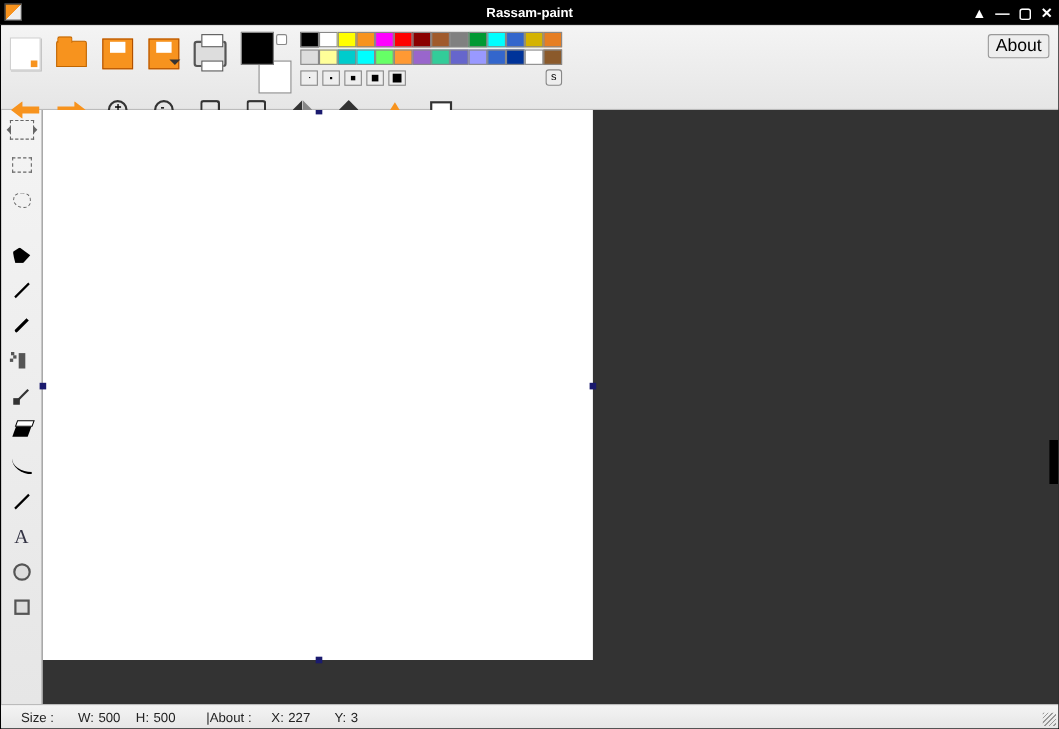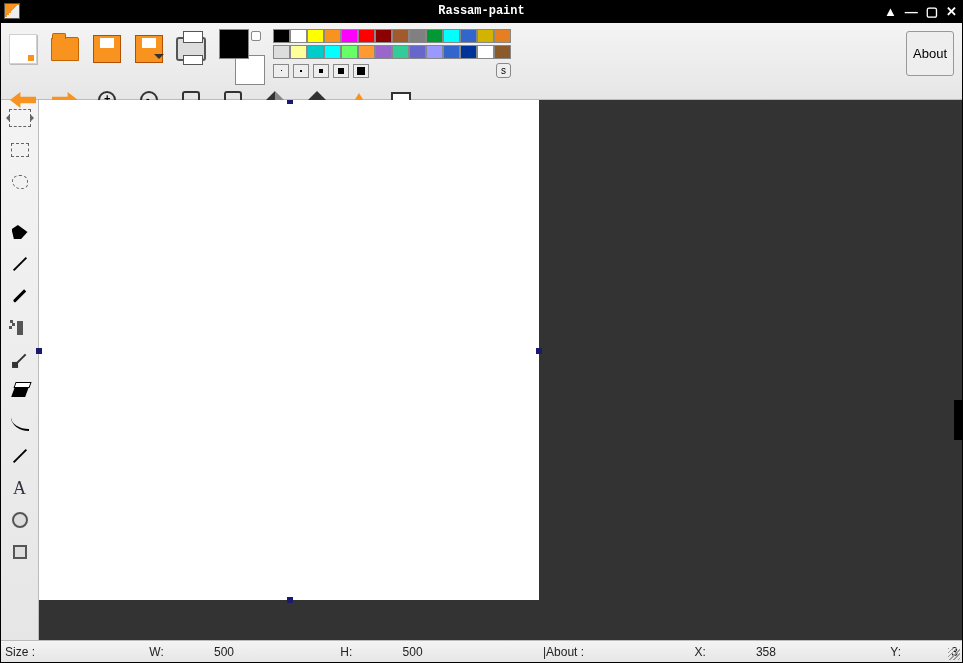--- a/index.html
+++ b/index.html
@@ -1,21 +1,21 @@
 <!DOCTYPE html>
 <html><head>
 <meta charset="utf-8">
 <style>
 * { box-sizing: border-box; margin: 0; padding: 0; font-family: sans-serif; }
 html, body { width: 963px; height: 663px; overflow: hidden; }
 body { display: flex; flex-direction: column; background: #000; }
 
 .titlebar { background: #000; color: #fff; height: 22px; display: flex; align-items: center; position: relative; font-size: 12px; font-weight: bold; }
 .titlebar .app-icon { width: 16px; height: 16px; margin-left: 4px; background: linear-gradient(135deg,#f7931e 50%,#eee 50%); border: 1px solid #555; }
-.titlebar .title { position: absolute; left: 50%; transform: translateX(-50%); font-family: Liberation Mono, monospace; }
+.titlebar .title { position: absolute; left: 50%; transform: translateX(-50%); }
 .titlebar .ctrls { margin-left: auto; display: flex; align-items: center; gap: 8px; padding-right: 6px; }
 .titlebar .ctrls span { cursor: pointer; font-size: 13px; }
 
 .shell { flex: 1; display: flex; flex-direction: column; background: #e8e8e8; border: 1px solid #000; }
 
 .topbar { height: 77px; background: linear-gradient(#f4f4f4,#e6e6e6); border-bottom: 1px solid #bbb; display: flex; align-items: flex-start; padding: 4px 6px 0 6px; position: relative; }
 .filegroup { display: flex; gap: 10px; align-items: center; margin-top: 6px; }
 .tbtn { width: 32px; height: 32px; display: flex; align-items: center; justify-content: center; cursor: pointer; border-radius: 2px; }
 .newdoc { border: 1px solid #d0d0d0; background: #fff; box-shadow: 1px 1px 0 #bbb; width: 28px; height: 30px; position: relative; }
 .newdoc::after { content:''; position:absolute; right:2px; bottom:2px; width:6px; height:6px; background:#f7931e; }
@@ -52,21 +52,21 @@
 .curcolors .sm { position:absolute; width:10px; height:10px; border:1px solid #888; background:#fff; right:4px; top:2px; border-radius:2px; }
 
 .palette { display:flex; flex-direction:column; gap:2px; }
 .prow { display:flex; }
 .swatch { width:17px; height:14px; border:1px solid #888; cursor:pointer; }
 .strokes { display:flex; gap:4px; margin-top:2px; align-items:center; }
 .sw { width:16px; height:14px; border:1px solid #888; background:#eee; display:flex; align-items:center; justify-content:center; cursor:pointer; }
 .sw .l { background:#000; }
 .sbtn { margin-left:auto; border:1px solid #888; background:#eee; font-size:10px; padding:1px 4px; border-radius:3px; cursor:pointer; }
 
-.about-btn { position:absolute; right:8px; top:8px; background:#eee; border:1px solid #999; border-radius:3px; font-size:13px; padding:14px 6px; cursor:pointer; }
+.about-btn { position:absolute; right:8px; top:8px; background:#eee; border:1px solid #999; border-radius:3px; font-size:16px; padding:1px 6px; cursor:pointer; }
 
 .main { flex:1; display:flex; background:#333; overflow:hidden; }
 .sidebar { width:38px; background:linear-gradient(#f4f4f4,#e6e6e6); border-right:1px solid #bbb; display:flex; flex-direction:column; align-items:center; padding-top:6px; gap:8px; }
 .tool { width:28px; height:24px; display:flex; align-items:center; justify-content:center; cursor:pointer; border-radius:2px; }
 .expand { width:22px; height:18px; border:1px dashed #666; position:relative; }
 .expand::before,.expand::after { content:''; position:absolute; border:4px solid transparent; }
 .expand::before { border-right-color:#666; left:-8px; top:4px; }
 .expand::after { border-left-color:#666; right:-8px; top:4px; }
 .selr { width:18px; height:14px; border:1px dashed #666; }
 .self { width:16px; height:14px; border:1px dashed #666; border-radius:50% 50% 40% 60%; }
@@ -89,21 +89,21 @@
 .canvas { position:absolute; left:0; top:0; width:500px; height:500px; background:#fff; }
 .handle { position:absolute; width:6px; height:6px; background:#1a1a6e; }
 .h-tm { left:248px; top:-2px; }
 .h-ml { left:-3px; top:248px; }
 .h-mr { left:497px; top:248px; }
 .h-bm { left:248px; top:497px; }
 
 .vscroll { position:absolute; right:0; top:0; width:8px; height:100%; }
 .vthumb { position:absolute; width:8px; background:#000; right:0; }
 
-.statusbar { height:22px; background:linear-gradient(#f4f4f4,#e6e6e6); border-top:1px solid #bbb; display:flex; align-items:center; font-size:12px; color:#222; padding:0 4px; gap:4px; position:relative;justify-content:space-between; }
+.statusbar { height:22px; background:linear-gradient(#f4f4f4,#e6e6e6); border-top:1px solid #bbb; display:flex; align-items:center; font-size:12px; color:#222; padding:0 18px; gap:4px; position:relative; }
 .statusbar .grip { position:absolute; right:2px; bottom:2px; width:12px; height:12px; background:repeating-linear-gradient(135deg,#999 0 1px,transparent 1px 3px); }
 </style>
 </head>
 <body>
 
 <div class="titlebar">
   <div class="app-icon"></div>
   <div class="title">Rassam-paint</div>
   <div class="ctrls">
     <span>▲</span>
@@ -302,19 +302,19 @@
     <span style="width:14px"></span>
     <span>W:</span>
       <span>500</span>
     <span style="width:6px"></span>
     <span>H:</span>
       <span>500</span>
     <span style="width:20px"></span>
     <span>|About :</span>
     <span style="width:10px"></span>
     <span>X:</span>
-      <span>358</span>
+      <span>227</span>
     <span style="width:14px"></span>
     <span>Y:</span>
       <span>3</span>
     <div class="grip"></div>
   </div>
 </div>
 
 </body></html>

